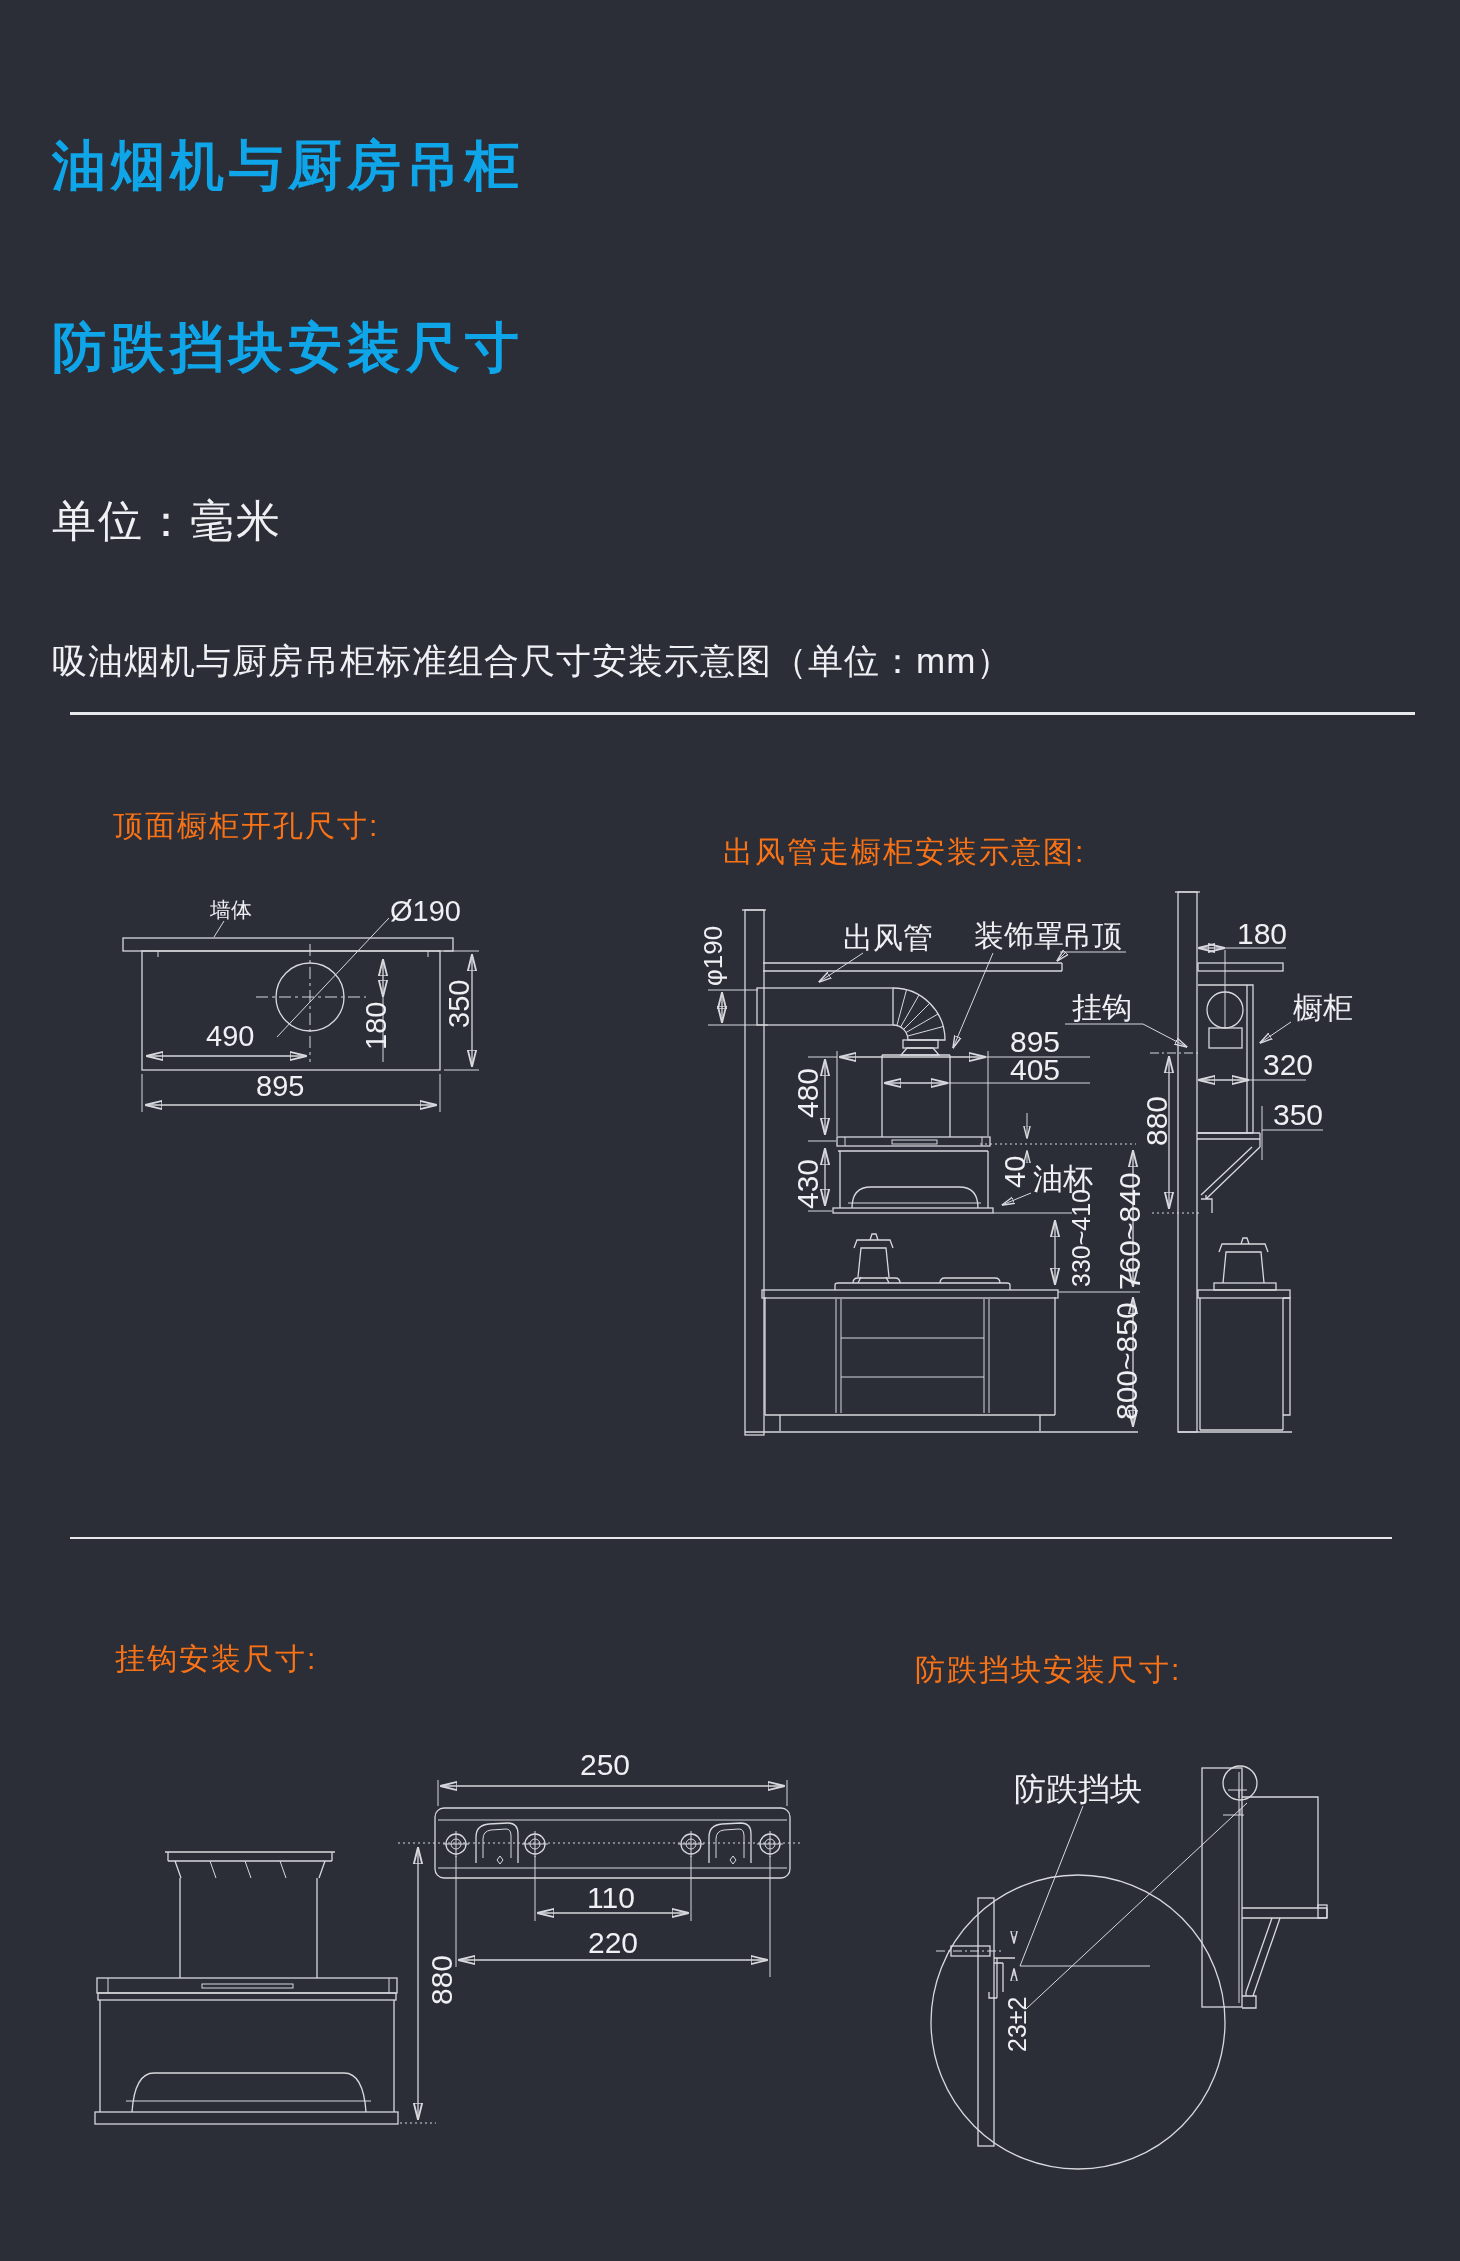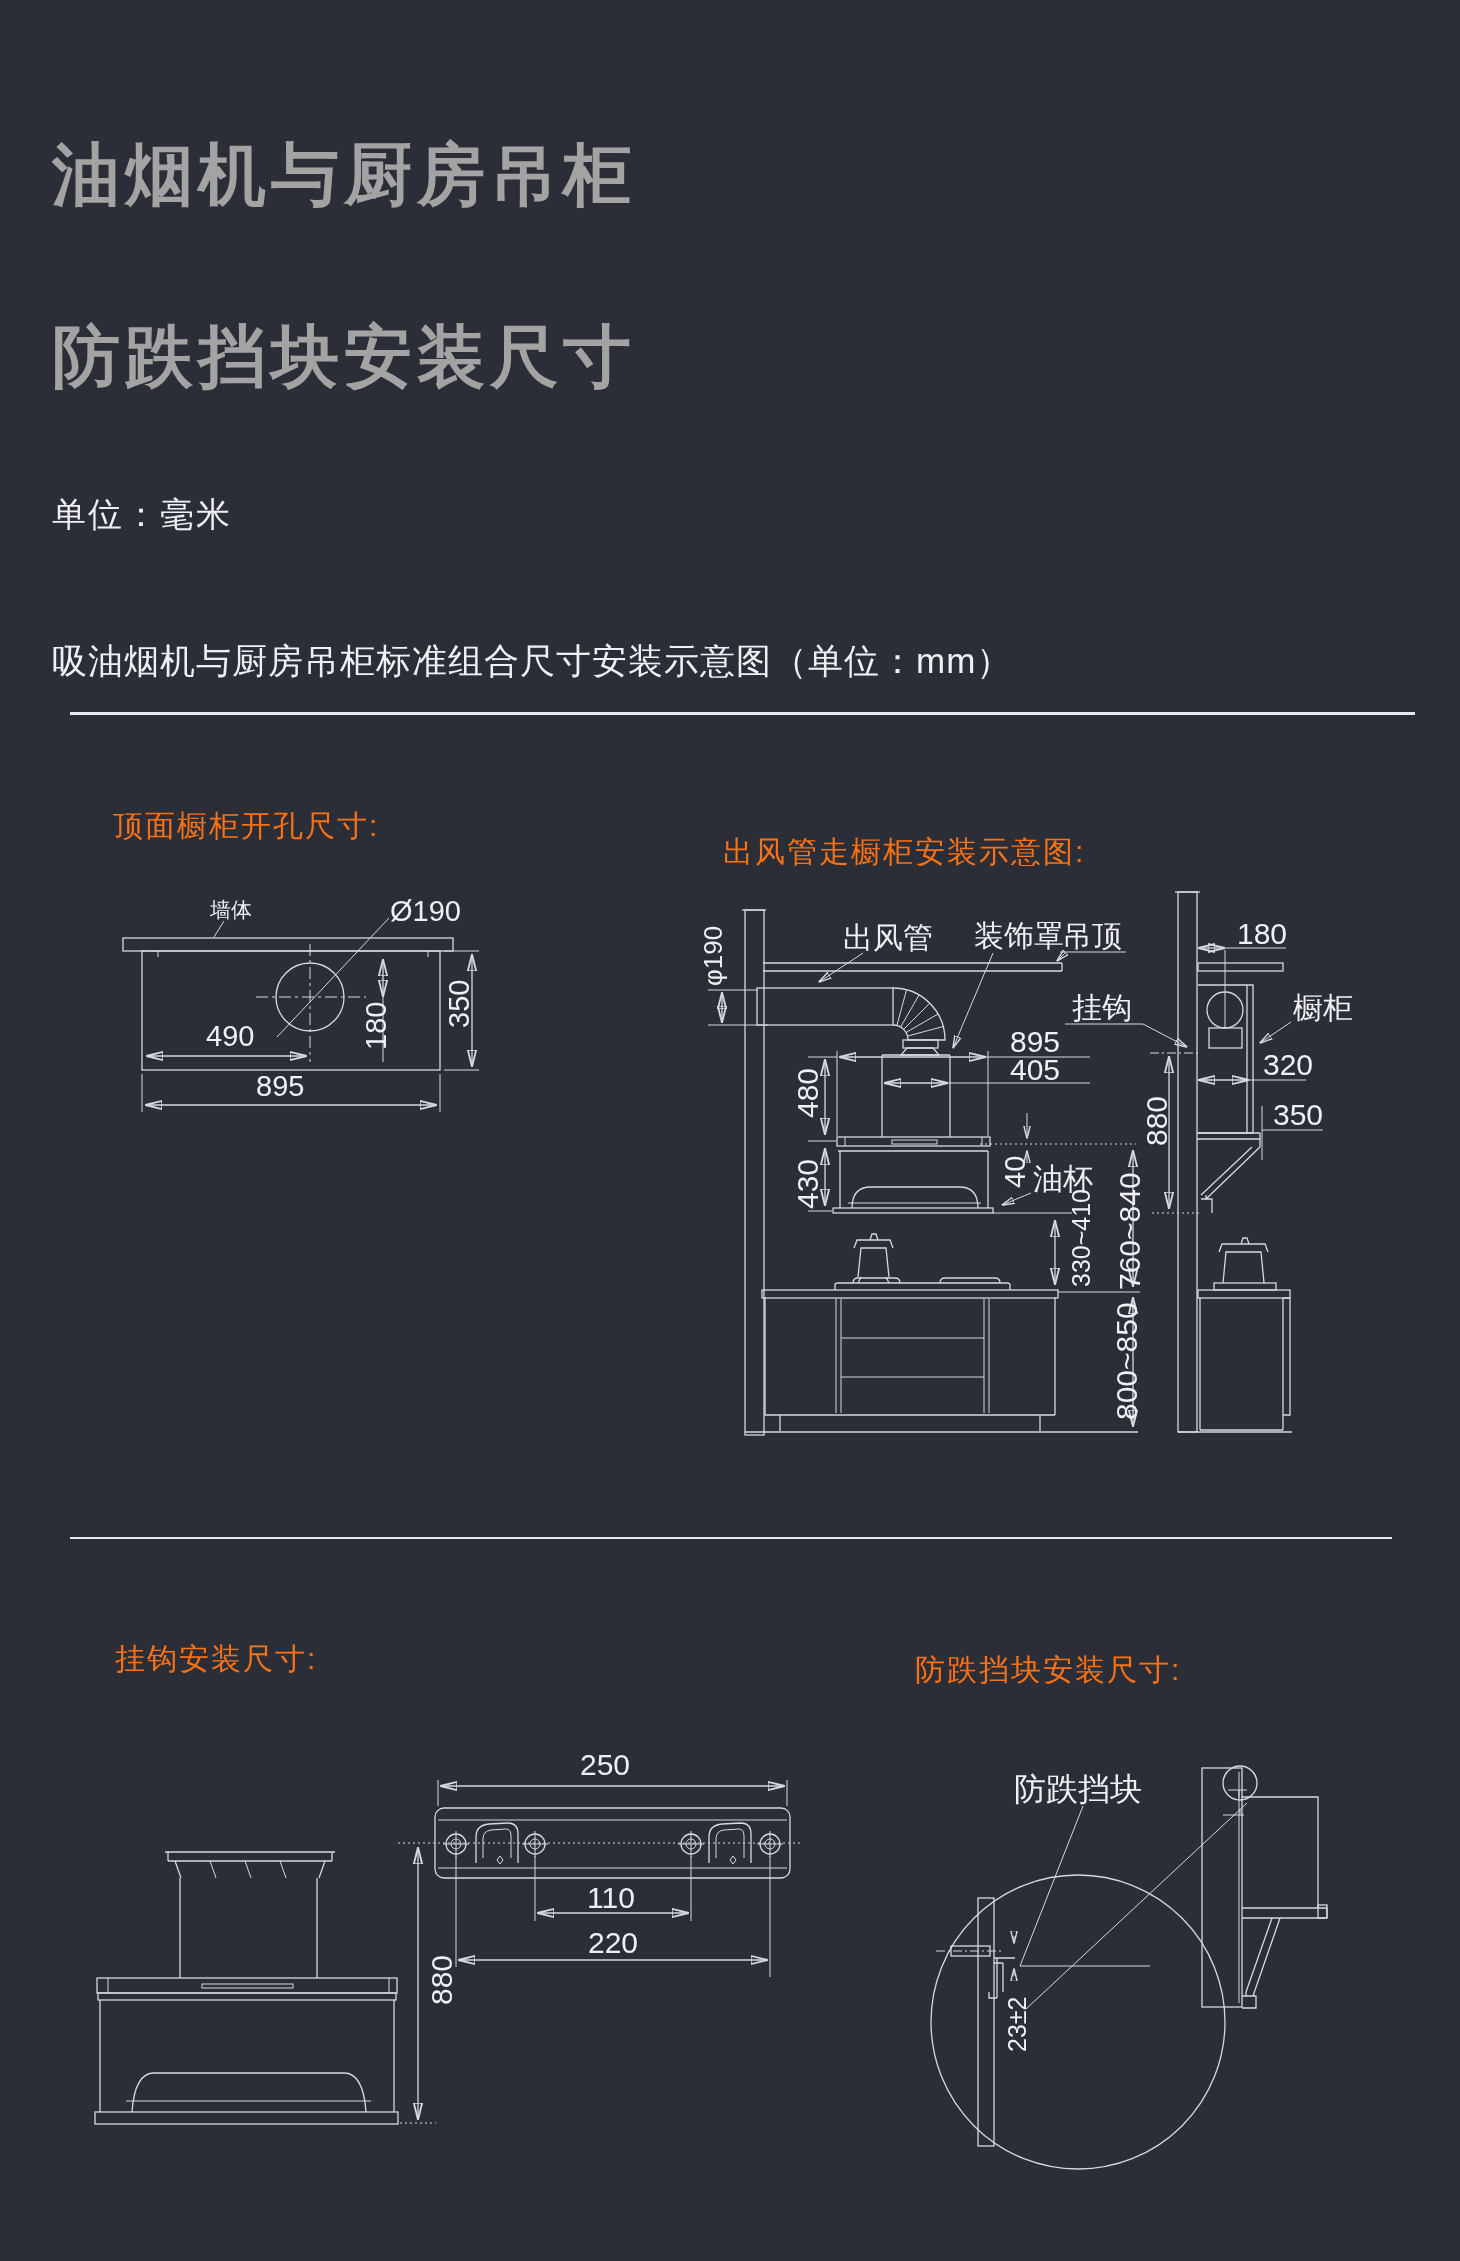--- a/index.html
+++ b/index.html
@@ -3,22 +3,22 @@
 <meta charset="utf-8">
 <style>
   html,body{margin:0;padding:0;}
   body{
     width:1460px;height:2261px;position:relative;overflow:hidden;
     background:#2b2d37;
     font-family:"Liberation Sans","DejaVu Sans",sans-serif;
     color:#eef0f3;
   }
   .abs{position:absolute;}
-  .title{color:#a3a3a3;font-size:68px;font-weight:700;letter-spacing:5px;white-space:nowrap;}
-  .unit{font-size:34px;font-weight:400;letter-spacing:2px;}
+  .title{color:#0ea5e9;font-size:54px;font-weight:700;letter-spacing:5px;white-space:nowrap;}
+  .unit{font-size:44px;font-weight:400;letter-spacing:2px;}
   .subtitle{font-size:35px;font-weight:400;letter-spacing:1px;white-space:nowrap;}
   .sectitle{font-size:30px;font-weight:400;letter-spacing:2px;white-space:nowrap;color:#f97316;}
   .divider{position:absolute;background:#e8e9ed;height:3px;}
   svg{position:absolute;left:0;top:0;}
   svg .ln, svg path, svg line, svg rect, svg circle, svg polyline{
     stroke:#d7d9de;stroke-width:1.3;fill:none;vector-effect:none;
   }
   svg .thin{stroke-width:1;}
   svg text{fill:#eef0f3;stroke:none;font-family:"Liberation Sans","DejaVu Sans",sans-serif;}
   svg .dim{font-size:29px;}

